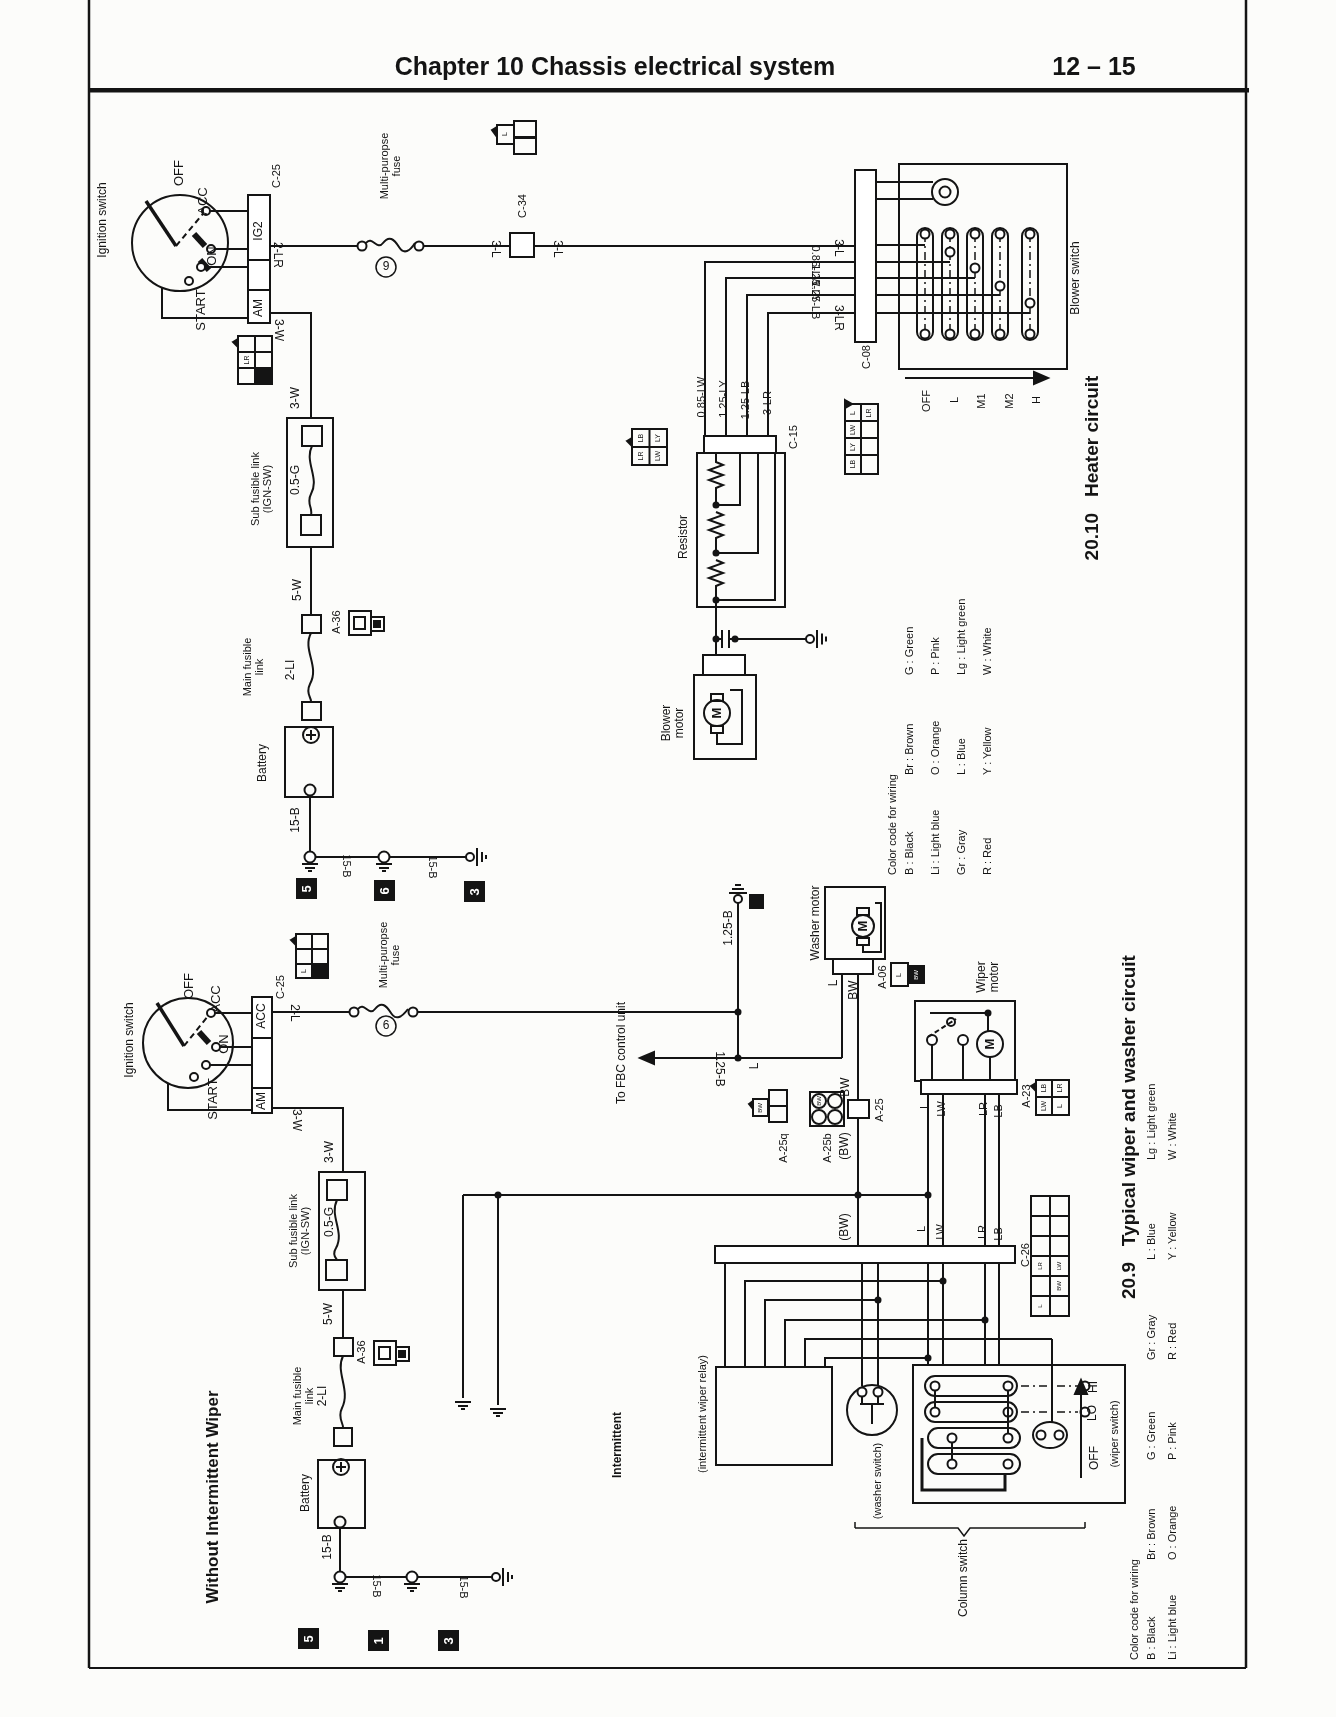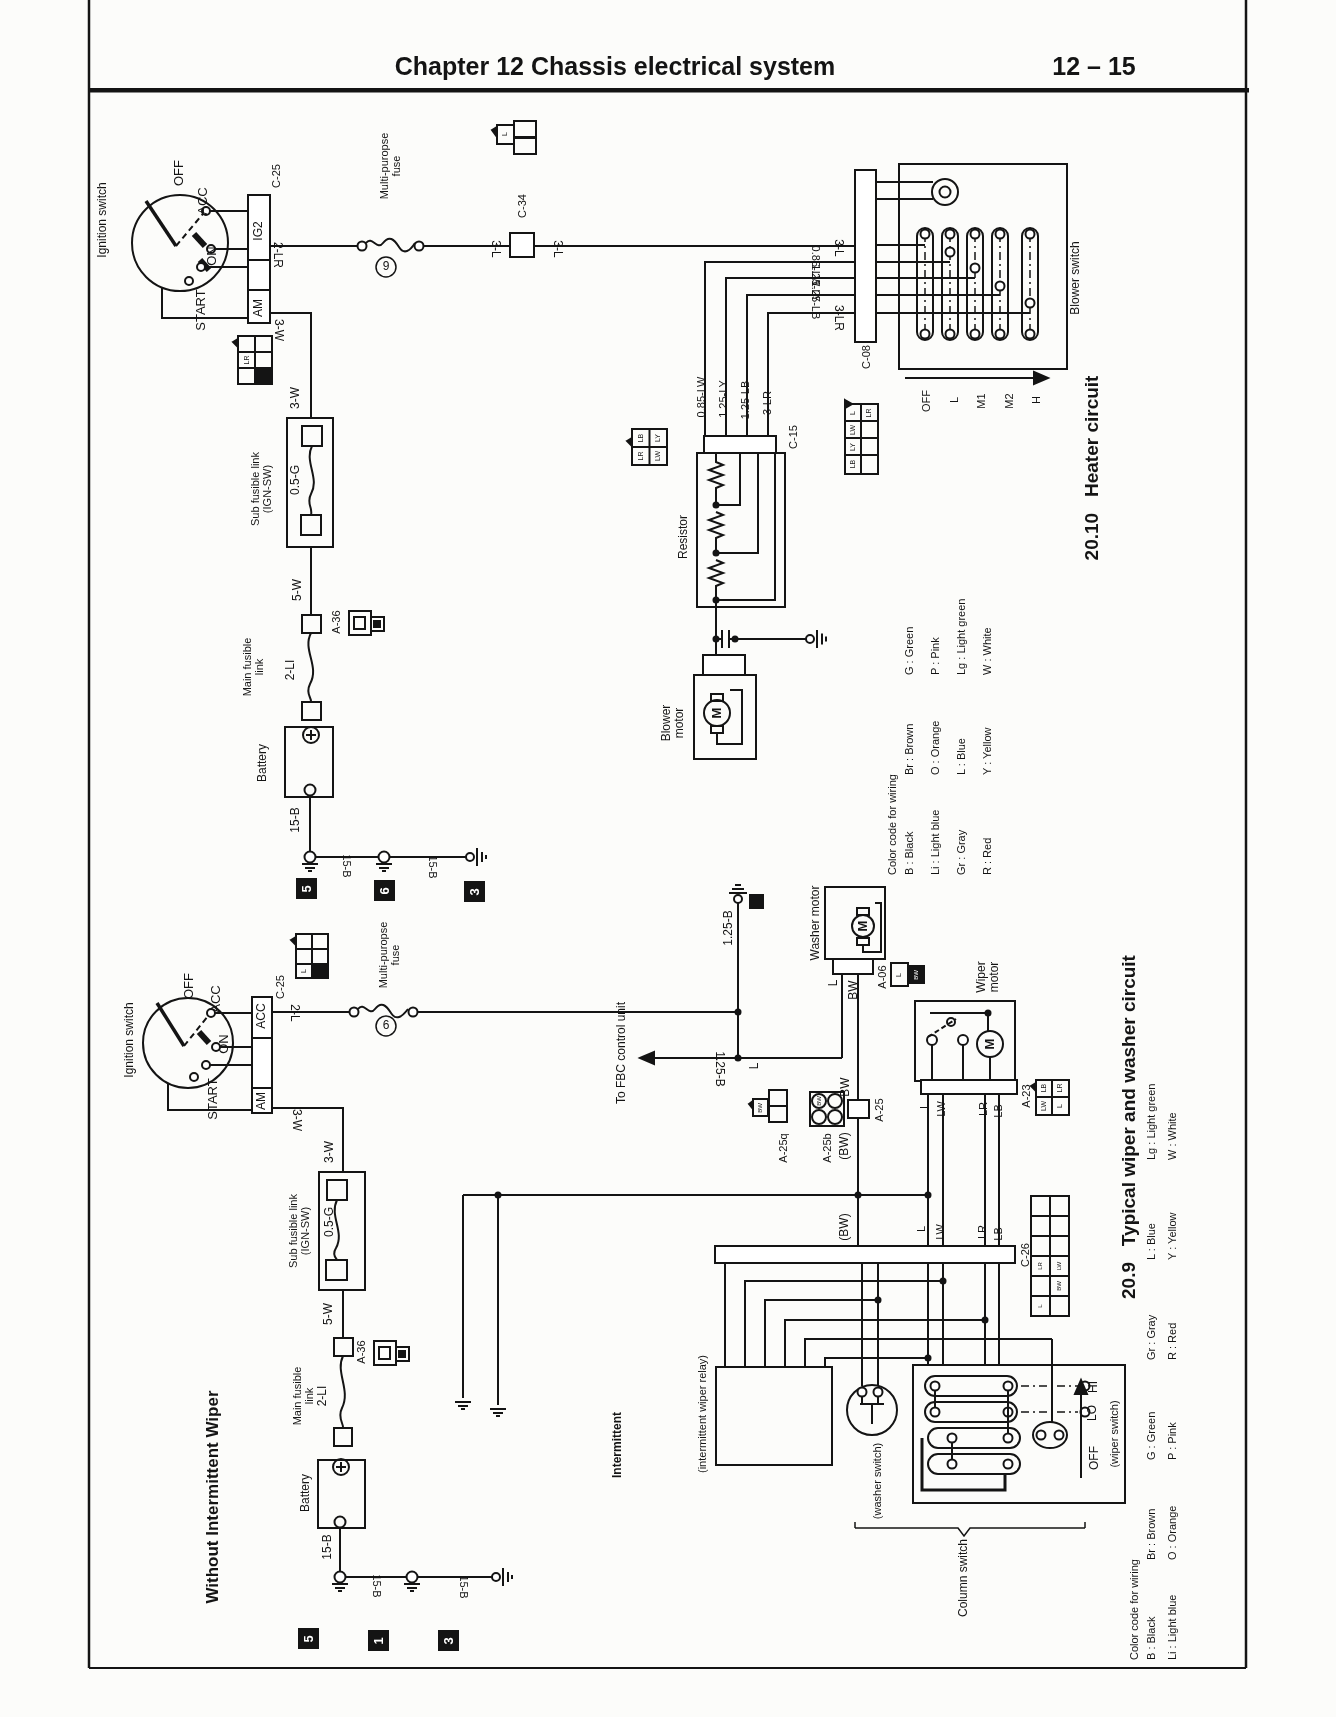--- a/index.html
+++ b/index.html
@@ -319,21 +319,21 @@
       <circle cx="498" cy="1195" r="3.5"></circle>
         <circle cx="858" cy="1195" r="3.5"></circle>
       <circle cx="928" cy="1195" r="3.5"></circle>
       <circle cx="943" cy="1281" r="3.5"></circle>
         <circle cx="878" cy="1300" r="3.5"></circle>
       <circle cx="985" cy="1320" r="3.5"></circle>
         <circle cx="928" cy="1358" r="3.5"></circle>
     </g>
   </svg>
 
-  <div class="hdr" style="left:615px;top:66px">Chapter 12   Chassis electrical system</div>
+  <div class="hdr" style="left:615px;top:66px">Chapter 10   Chassis electrical system</div>
   <div class="hdr" style="left:1094px;top:66px">12 – 15</div>
 
   <div class="lbl s12" style="left:103px;top:220px">Ignition switch</div>
   <div class="lbl s13" style="left:179px;top:173px">OFF</div>
   <div class="lbl s13" style="left:203px;top:201px">ACC</div>
   <div class="lbl s13" style="left:212px;top:256px">ON</div>
   <div class="lbl s13" style="left:201px;top:310px">START</div>
   <div class="lbl" style="left:276px;top:176px">C-25</div>
   <div class="lbl s12" style="left:259px;top:231px">IG2</div>
   <div class="lbl s12" style="left:259px;top:308px">AM</div>

